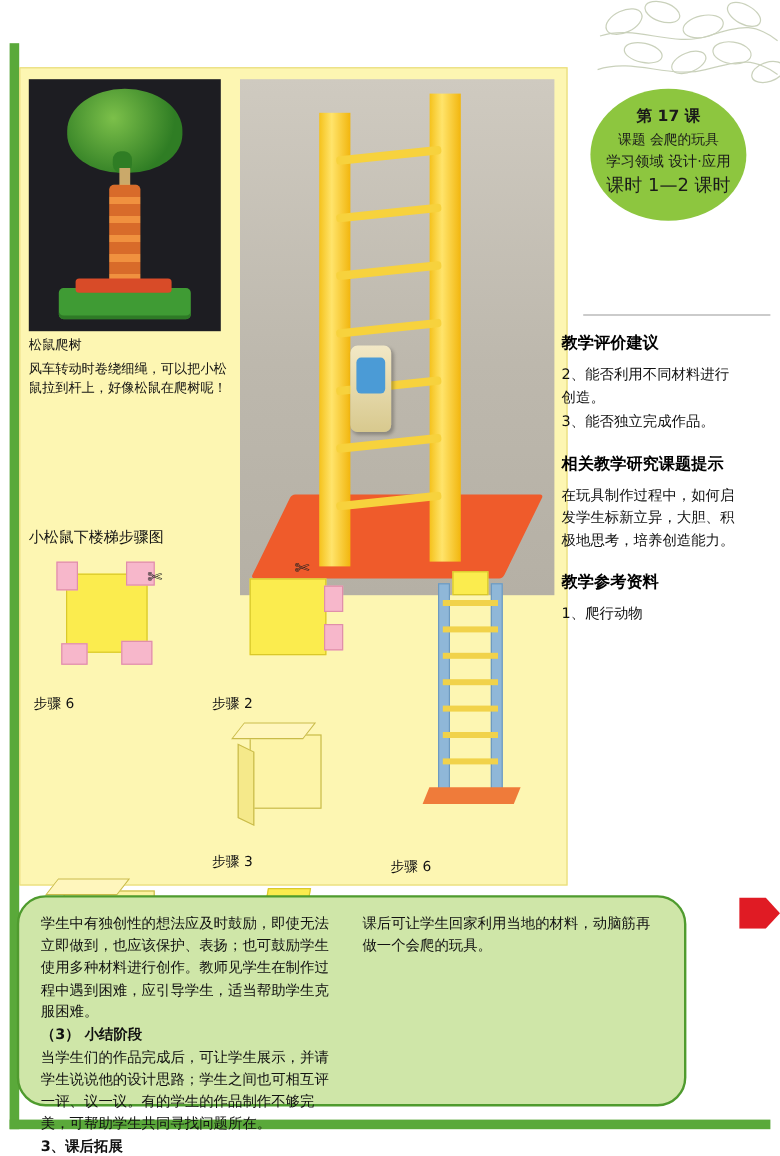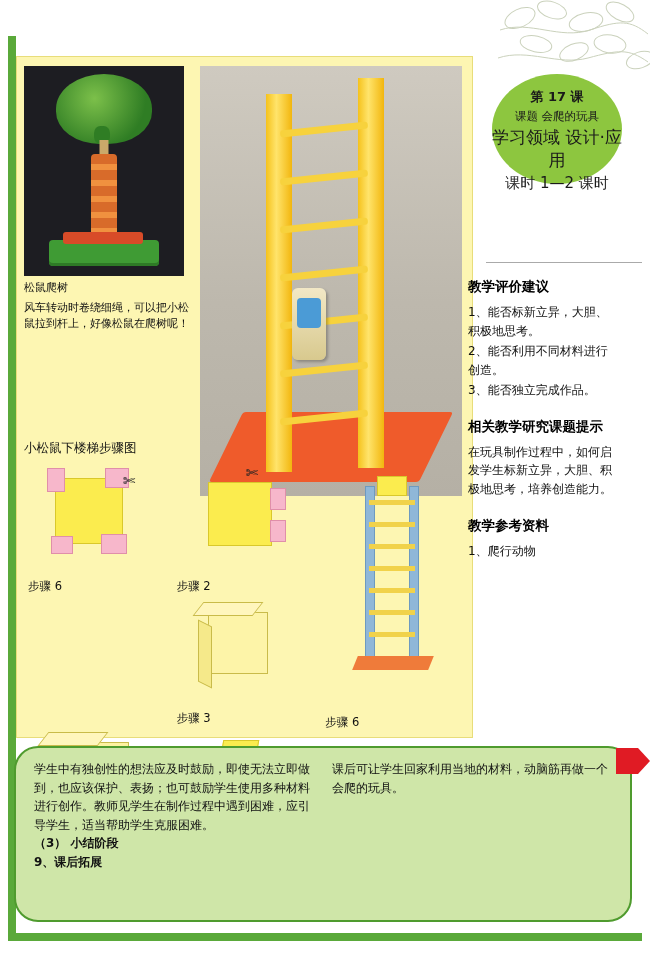--- a/index.html
+++ b/index.html
@@ -182,37 +182,37 @@
   }
   
   .circle-badge{
     position:absolute;left:492px;top:74px;width:130px;height:110px;
     background:#8dc63f;border-radius:50%;
     color:#1a1a1a;text-align:center;
     padding-top:14px;box-sizing:border-box;
   }
   .circle-badge .l1{font-size:13px;font-weight:bold;margin-bottom:3px;}
   .circle-badge .l2{font-size:11.5px;font-weight:normal;margin-bottom:2px;}
-  .circle-badge .l3{font-size:17px;margin-bottom:2px;}
+  .circle-badge .l3{font-size:12px;margin-bottom:2px;}
   .circle-badge .l4{font-size:15px;}
   .right-col{
     position:absolute;left:468px;top:276px;width:146px;
     font-size:12px;color:#111;line-height:1.55;
   }
   .right-col h3{
     font-size:13.5px;margin:0 0 6px 0;font-weight:bold;color:#000;
   }
   .right-col p{margin:0 0 2px 0;}
   .rule{
     position:absolute;left:486px;top:262px;width:156px;height:1px;background:#aaa;
   }
   .sec{margin-bottom:16px;}
   
   .green-panel{
-    position:absolute;left:14px;top:746px;width:618px;height:176px;
+    position:absolute;left:14px;top:746px;width:558px;height:176px;
     background:#cfe6a8;
     border:2px solid #4f9b2e;
     border-radius:24px;
     box-sizing:border-box;
     padding:12px 18px;
     font-size:12px;color:#111;line-height:1.55;
   }
   .green-cols{display:flex;gap:18px;}
   .green-cols .col{flex:1;}
   .green-cols p{margin:0;}
@@ -347,40 +347,40 @@
   <div class="l2">课题  会爬的玩具</div>
   <div class="l3">学习领域  设计·应用</div>
   <div class="l4">课时  1—2 课时</div>
 </div>
 
 <div class="rule"></div>
 
 <div class="right-col">
   <div class="sec">
     <h3>教学评价建议</h3>
-    <p>1、能否标新立异，大胆、积极地思考。</p>
     <p>2、能否利用不同材料进行创造。</p>
     <p>3、能否独立完成作品。</p>
   </div>
   <div class="sec">
     <h3>相关教学研究课题提示</h3>
     <p>在玩具制作过程中，如何启发学生标新立异，大胆、积极地思考，培养创造能力。</p>
   </div>
   <div class="sec">
     <h3>教学参考资料</h3>
     <p>1、爬行动物</p>
   </div>
 </div>
 
 <div class="green-panel">
   <div class="green-cols">
     <div class="col">
       <p>学生中有独创性的想法应及时鼓励，即使无法立即做到，也应该保护、表扬；也可鼓励学生使用多种材料进行创作。教师见学生在制作过程中遇到困难，应引导学生，适当帮助学生克服困难。</p>
       <p class="bold-line">（3） 小结阶段</p>
-      <p class="bold-line">9、课后拓展</p>
+      <p>当学生们的作品完成后，可让学生展示，并请学生说说他的设计思路；学生之间也可相互评一评、议一议。有的学生的作品制作不够完美，可帮助学生共同寻找问题所在。</p>
+      <p class="bold-line">3、课后拓展</p>
     </div>
     <div class="col">
       <p>课后可让学生回家利用当地的材料，动脑筋再做一个会爬的玩具。</p>
     </div>
   </div>
 </div>
 
 <svg class="red-arrow" viewBox="0 0 34 26">
   <polygon points="0,0 22,0 34,13 22,26 0,26" fill="#e01b24"></polygon>
 </svg>

